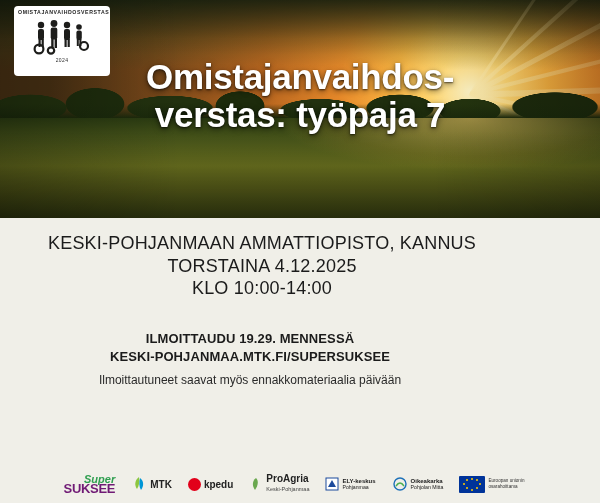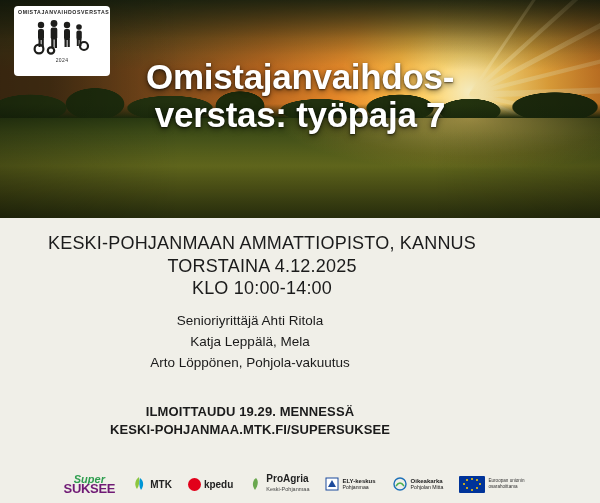--- a/index.html
+++ b/index.html
@@ -161,21 +161,21 @@
     display: flex;
     align-items: center;
     justify-content: center;
     gap: 16px;
     padding: 0 14px;
   }
   .flogo { display: flex; align-items: center; gap: 3px; }
   .flogo .txt { font-size: 10px; font-weight: bold; color: #222; line-height: 11px; }
   .flogo .txt small { display: block; font-size: 5.5px; font-weight: normal; color: #444; }
 
-  .super { text-align: center; line-height: 10px; }
+  .super { text-align: right; line-height: 10px; }
   .super .s1 { font-size: 11px; font-style: italic; color: #2f9e4f; font-weight: bold; }
   .super .s2 { font-size: 13px; font-weight: bold; color: #701a75; letter-spacing: -0.3px; }
 
   .mtk-mark { width: 16px; height: 16px; }
   .kpedu-mark { width: 13px; height: 13px; border-radius: 50%; background: #e2001a; }
   .proagria-mark { width: 14px; height: 14px; }
 
   .eu-flag {
     width: 26px; height: 17px; background: #003399; position: relative; border-radius: 1px;
   }
@@ -247,30 +247,26 @@
     </div>
   </div>
 
   <div class="body-block">
     <div class="venue">
       <div>KESKI-POHJANMAAN AMMATTIOPISTO, KANNUS</div>
       <div>TORSTAINA 4.12.2025</div>
       <div>KLO 10:00-14:00</div>
     </div>
 
-    <div class="experts">
-      <div>Senioriyrittäjä Ahti Ritola</div>
-      <div>Katja Leppälä, Mela</div>
-      <div>Arto Löppönen, Pohjola-vakuutus</div>
-    </div>
 
     <div class="signup">
       <div>ILMOITTAUDU 19.29. MENNESSÄ</div>
       <div>KESKI-POHJANMAA.MTK.FI/SUPERSUKSEE</div>
     </div>
+    <div class="signup-note">Ilmoittautuneet saavat myös ennakkomateriaalia päivään</div>
   </div>
 
   <div class="footer">
 
     <div class="flogo">
       <div class="super">
         <div class="s1">Super</div>
         <div class="s2">SUKSEE</div>
       </div>
     </div>

